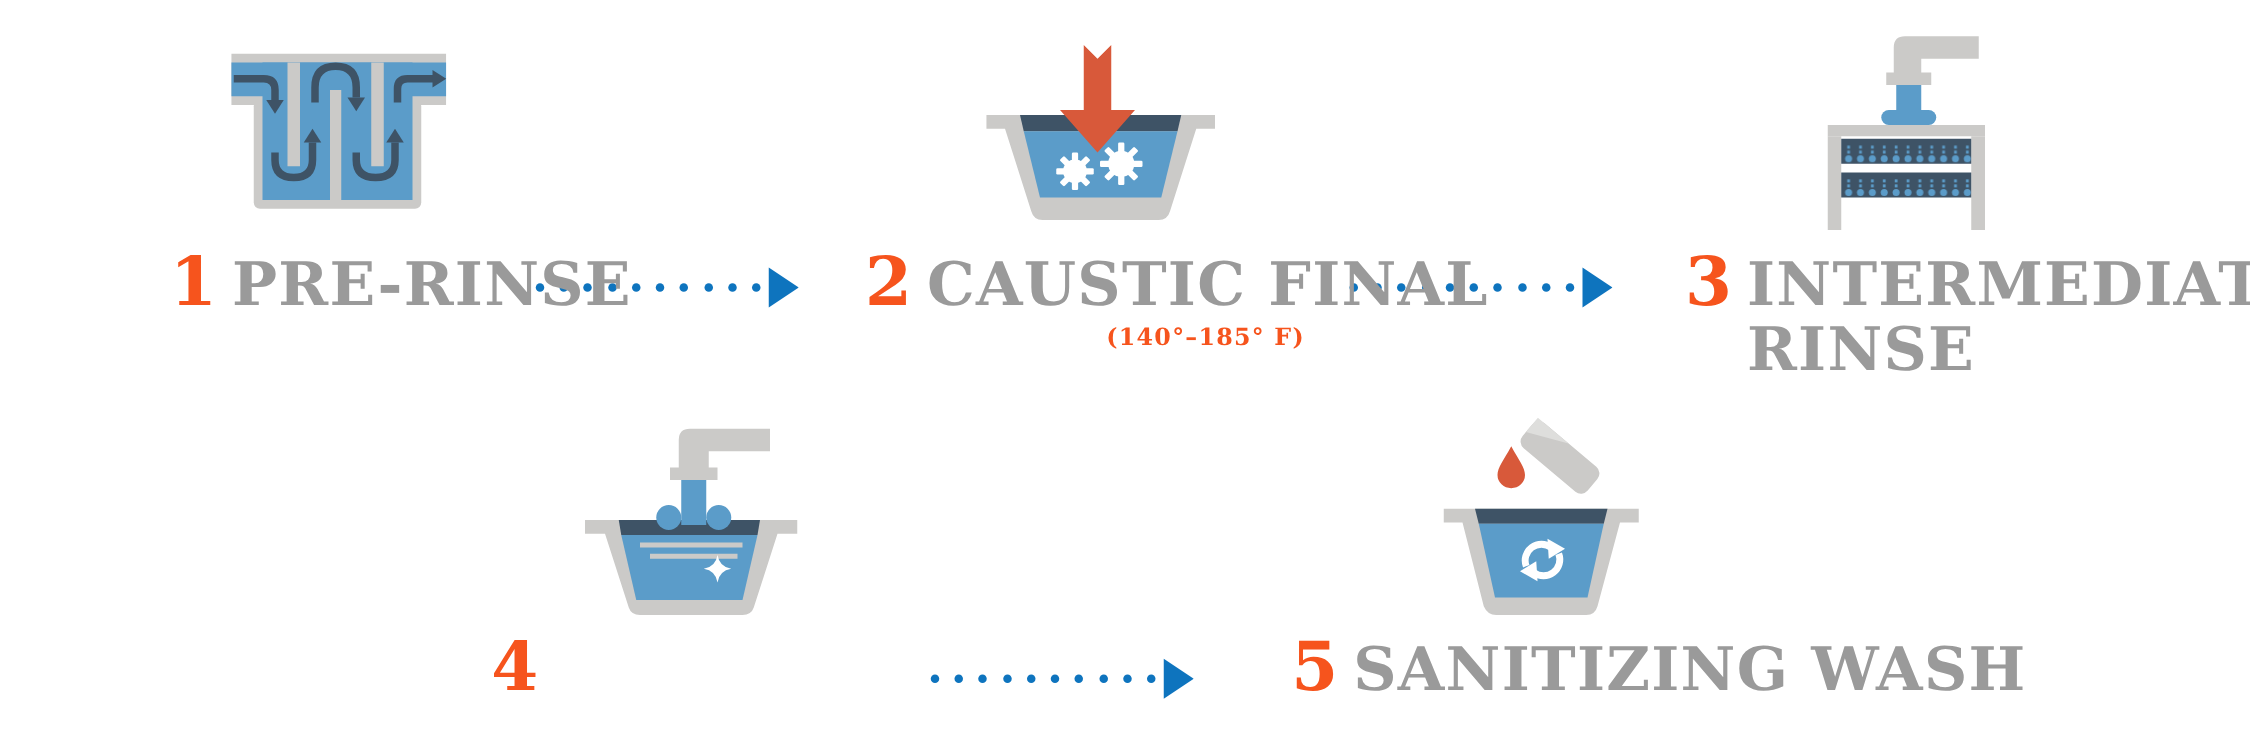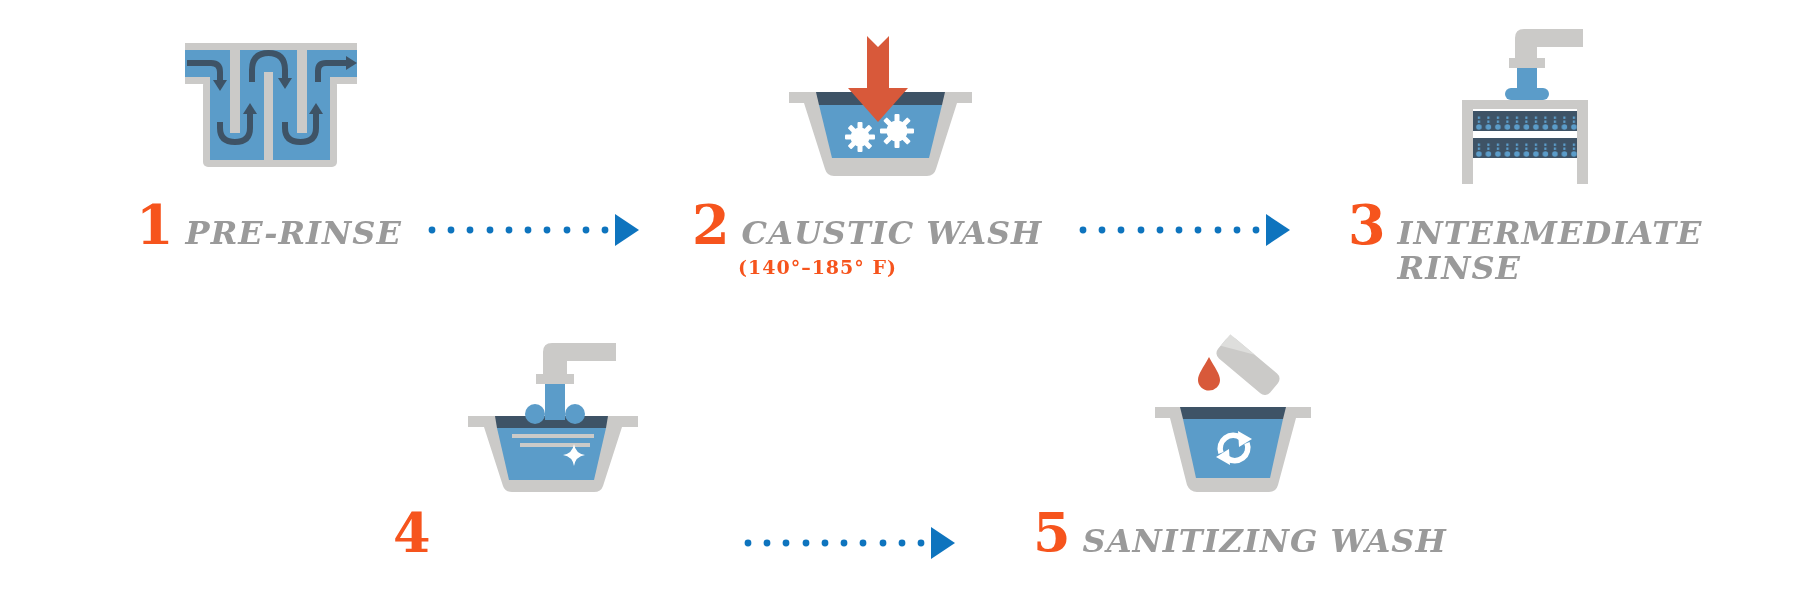--- a/index.html
+++ b/index.html
@@ -13,23 +13,23 @@
     --dot:#0E74BE;
   }
   html,body{margin:0;padding:0;background:#ffffff;}
   .canvas{
     position:relative;width:1800px;height:600px;background:#ffffff;overflow:hidden;
     font-family:"DejaVu Serif", serif;
   }
   .abs{position:absolute;}
   .step-label{display:flex;align-items:baseline;white-space:nowrap;}
   .num{font-weight:bold;color:var(--orange);font-size:54px;line-height:1;}
-  .lbl{font-weight:bold;color:var(--txt);font-size:32px;letter-spacing:1px;line-height:1.08;margin-left:12px;font-style:italic;}
+  .lbl{font-weight:bold;color:var(--txt);font-size:48px;letter-spacing:1px;line-height:1.08;margin-left:12px;}
   .lbl.wrap{white-space:normal;width:288px;text-align:left;}
-  .sub{font-weight:bold;color:var(--orange);font-size:19px;letter-spacing:1px;text-align:left;
+  .sub{font-weight:bold;color:var(--orange);font-size:19px;letter-spacing:1px;text-align:center;
        padding-left:46px;margin-top:4px;}
   .col{display:flex;flex-direction:column;}
 </style>
 </head>
 <body>
 
 <div class="canvas">
 
   <svg class="abs" style="left:185px;top:40px;" width="172" height="128" viewBox="0 0 172 128">
     <rect x="0" y="3" width="172" height="41" fill="#CBCAC8"></rect>
@@ -190,21 +190,21 @@
   </svg>
 
   <div class="abs step-label" style="left:136px;top:198px;">
     <span class="num">1</span>
     <span class="lbl">PRE-RINSE</span>
   </div>
 
   <div class="abs col" style="left:692px;top:198px;">
     <div class="step-label">
       <span class="num">2</span>
-      <span class="lbl">CAUSTIC WASH</span>
+      <span class="lbl">CAUSTIC FINAL</span>
     </div>
     <div class="sub">(140°–185° F)</div>
   </div>
 
   <div class="abs step-label" style="left:1348px;top:198px;">
     <span class="num">3</span>
     <span class="lbl wrap">INTERMEDIATE RINSE</span>
   </div>
 
   <div class="abs step-label" style="left:393px;top:506px;">

